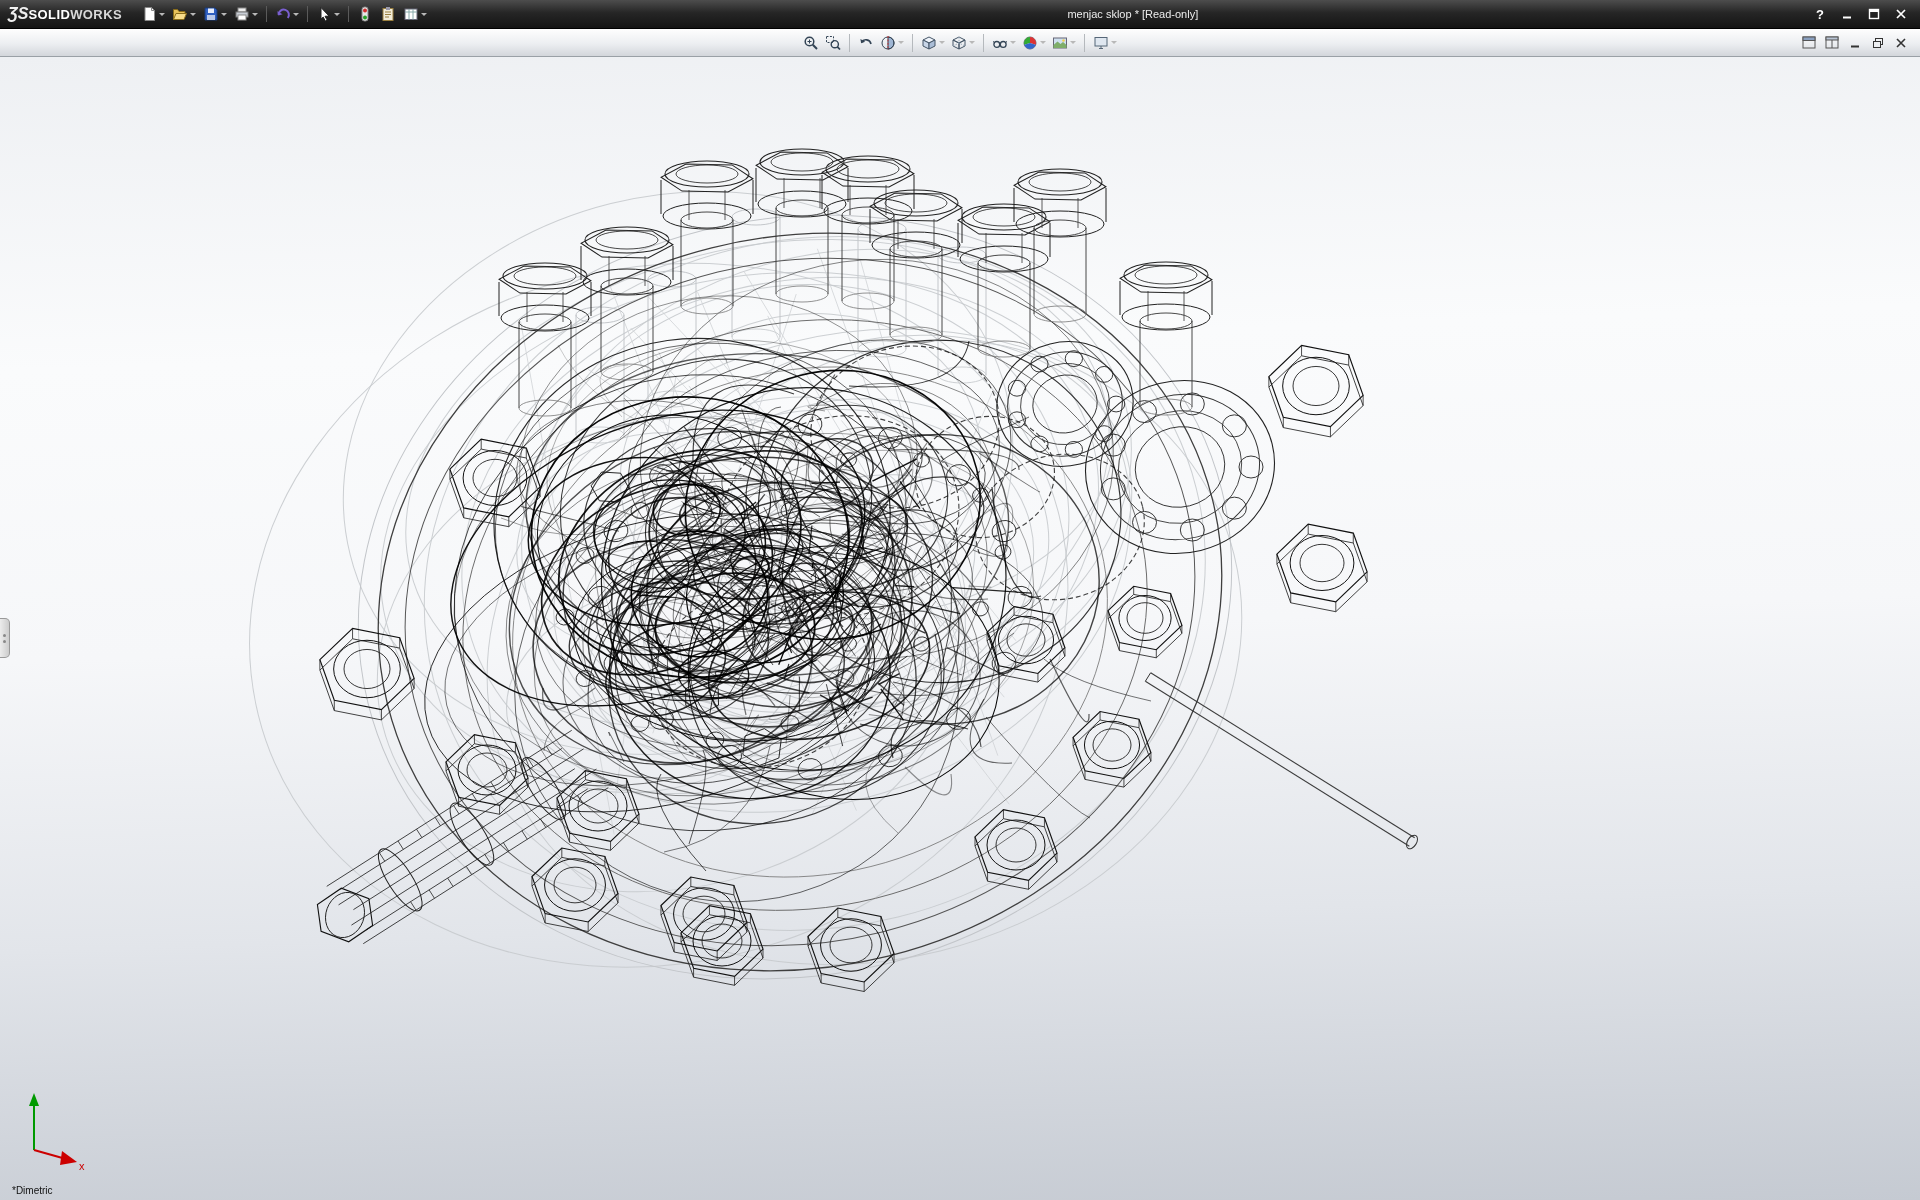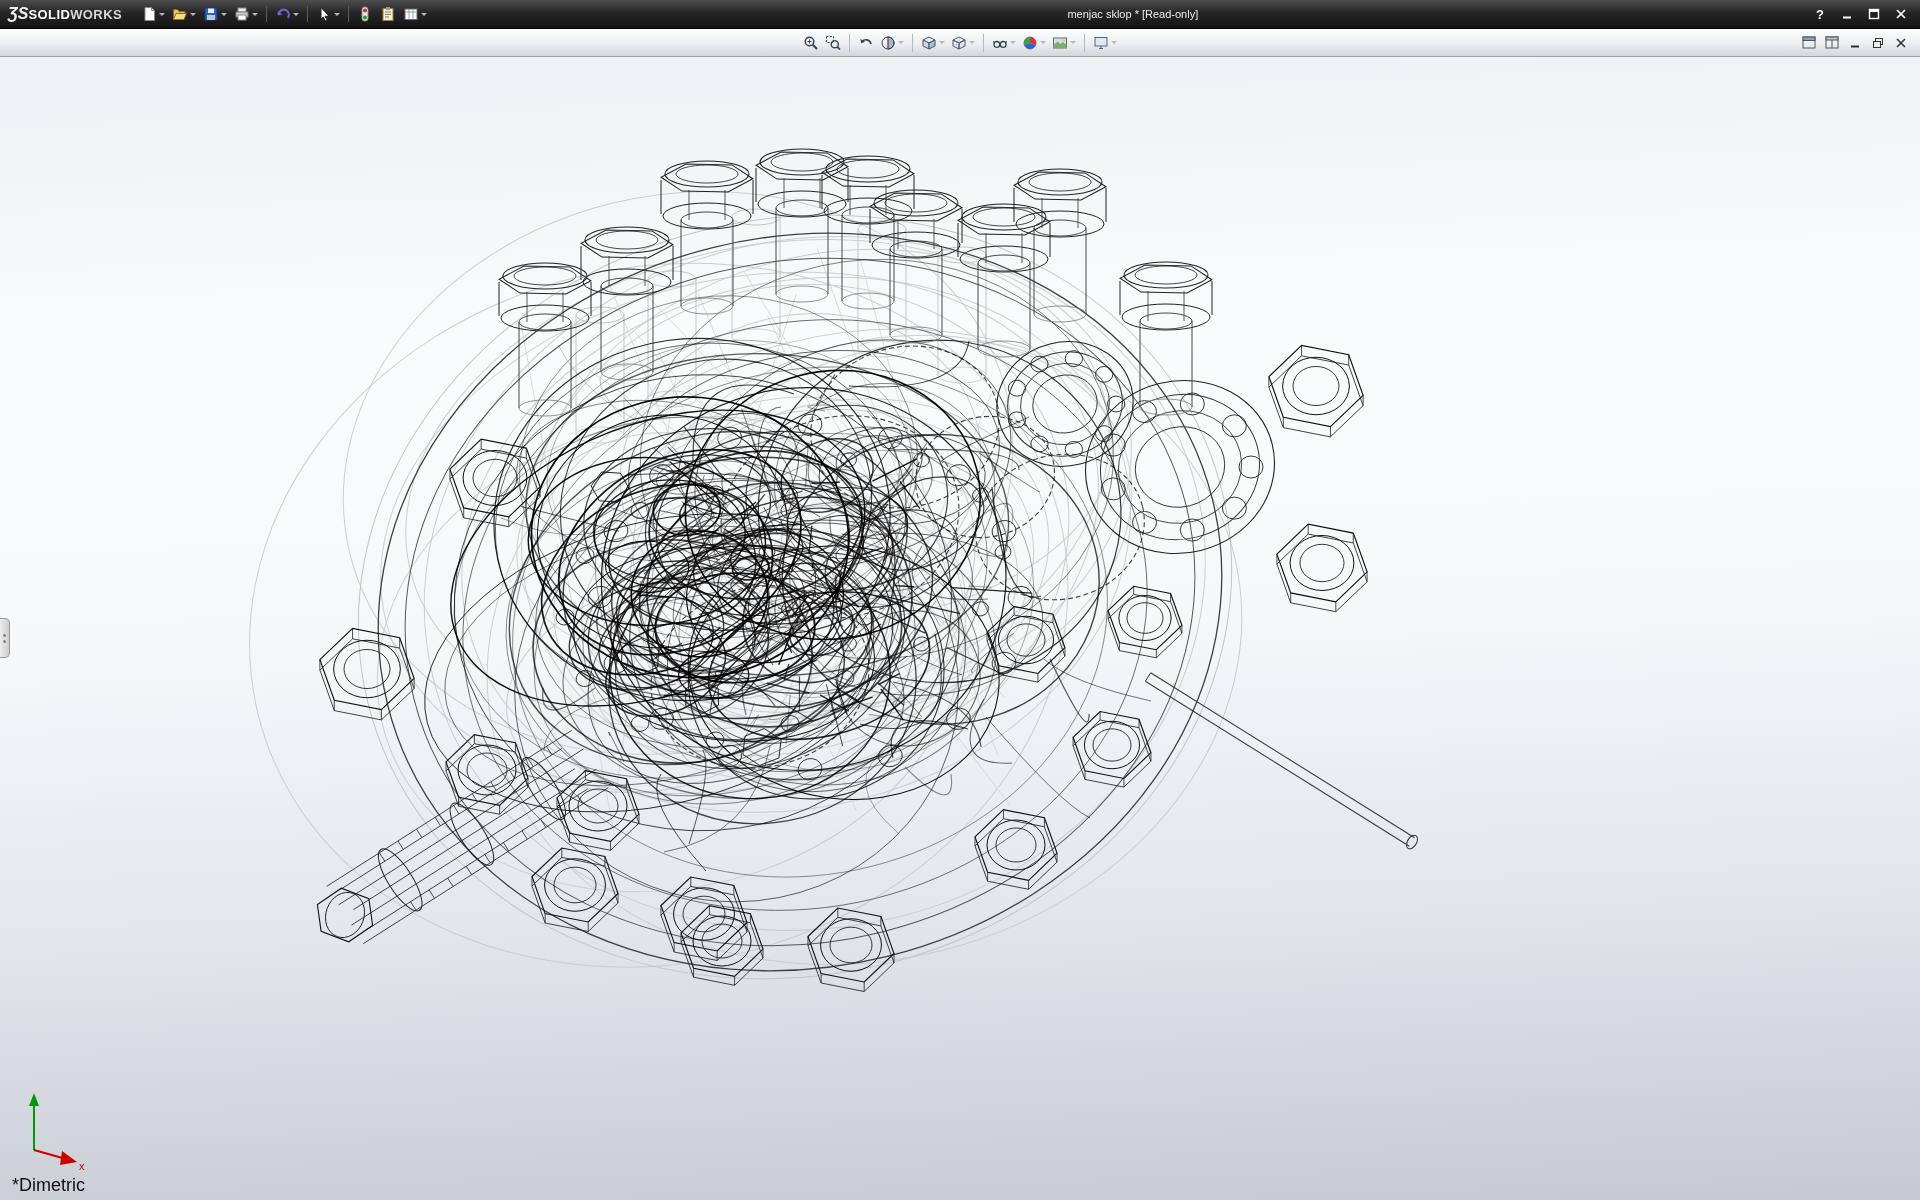--- a/index.html
+++ b/index.html
@@ -24,21 +24,21 @@
 .vbtn{display:flex;align-items:center;border:none;background:transparent;padding:2px 3px}
 .hsep{width:1px;height:18px;background:#b5b9bd;margin:0 5px}
 .doc-ctrls{margin-left:auto;display:flex;align-items:center;gap:5px;padding-right:10px}
 .dc{width:18px;height:16px;display:flex;align-items:center;justify-content:center;border:none;background:transparent}
 
 .viewport{flex:1;position:relative;overflow:hidden;background:linear-gradient(178deg,#eef0f3 0%,#fafbfc 26%,#f6f7f9 50%,#e2e5ea 74%,#c5cad2 100%)}
 #wf{position:absolute;inset:0}
 .side-tab{position:absolute;left:0;top:561px;width:10px;height:40px;background:linear-gradient(90deg,#ececec,#cccccc);border:1px solid #999;border-left:none;border-radius:0 5px 5px 0;display:flex;flex-direction:column;align-items:center;justify-content:center;gap:3px}
 .side-tab span{width:3px;height:3px;background:#888;border-radius:50%}
 .triad{position:absolute;left:10px;bottom:24px}
-.view-label{position:absolute;left:12px;bottom:4px;font-size:18px;color:#111}
+.view-label{position:absolute;left:12px;bottom:4px;font-size:10px;color:#111}
 </style>
 </head>
 <body>
 
 <div class="app">
 
   <div class="titlebar">
     <div class="logo">
       <span class="logo-mark">ƷS</span>
       <span class="logo-bold">SOLID</span>

